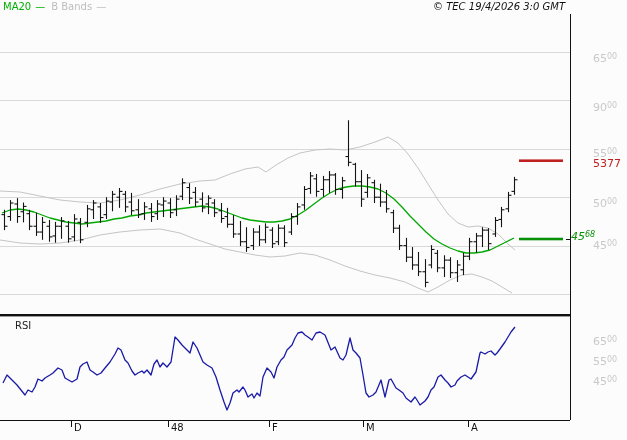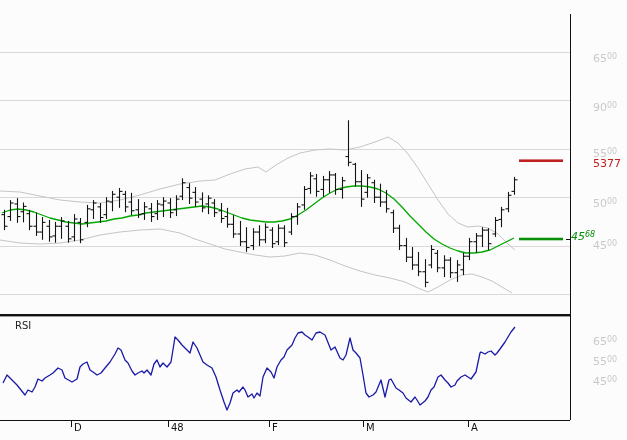--- a/index.html
+++ b/index.html
@@ -285,21 +285,25 @@
       <polyline points="3,383 7,375 12,380 17,385 21,390 25,395 28,390 32,392 35,387 38,379 42,381 45,378 50,375 53,373 58,368 62,370 65,378 72,382 77,379 80,367 83,364 87,362 90,370 93,372 97,375 101,373 105,368 110,362 115,354 118,348 121,350 125,360 128,363 132,371 135,375 138,373 142,371 144,373 147,370 151,375 154,364 157,360 160,367 163,363 167,367 171,362 175,337 178,340 182,345 185,348 190,353 193,342 197,348 200,355 203,362 207,365 212,368 216,377 220,390 224,402 227,410 230,403 233,393 237,390 239,392 243,387 245,390 248,397 252,394 254,398 257,393 260,396 263,377 267,368 271,372 274,378 277,367 281,360 284,357 287,350 292,345 295,338 298,333 302,332 305,335 308,337 312,340 316,333 320,332 325,335 331,350 335,347 340,358 343,360 346,355 350,338 353,350 356,353 360,358 363,375 366,393 369,397 373,395 376,392 381,380 385,397 389,380 391,379 396,388 399,390 403,393 406,398 411,402 415,397 417,400 420,405 425,401 428,397 431,390 434,387 438,377 441,375 445,380 448,383 451,387 455,385 457,381 461,377 465,375 468,377 471,379 476,372 480,353 481,352 485,354 488,352 491,351 495,355 497,353 500,349 505,342 508,337 511,332 515,327" fill="none" stroke="#1a1aa8" stroke-width="1.3" stroke-linejoin="round"></polyline>
       <line x1="570.5" y1="14" x2="570.5" y2="420" stroke="#111111" stroke-width="1"></line>
       <line x1="0" y1="420.5" x2="570" y2="420.5" stroke="#111111" stroke-width="1"></line>
       <line x1="71.5" y1="420" x2="71.5" y2="427" stroke="#111111" stroke-width="1"></line>
       <line x1="168.5" y1="420" x2="168.5" y2="427" stroke="#111111" stroke-width="1"></line>
       <line x1="269.5" y1="420" x2="269.5" y2="427" stroke="#111111" stroke-width="1"></line>
       <line x1="363.5" y1="420" x2="363.5" y2="427" stroke="#111111" stroke-width="1"></line>
       <line x1="468.5" y1="420" x2="468.5" y2="427" stroke="#111111" stroke-width="1"></line>
     </svg>
 
-
+  <div class="legend">
+    <span class="ma">MA20</span><span class="ma sw">—</span><span class="bb">B Bands</span><span class="bb sw">—</span>
+  </div>
+
+  <div class="copyright">© TEC 19/4/2026 3:0 GMT</div>
 
   <span class="txt lvl red" style="left:593px;top:163px">5377</span>
 
   <span class="txt lvl green" style="left:571px;top:236px"><span>45</span><span class="sup">68</span></span>
 
   <div class="rsi-label">RSI</div>
 
   <div id="price-labels">
       <span class="txt axis-label" style="left: 593px; top: 58px;"><span>65</span><span class="sup">00</span></span>
       <span class="txt axis-label" style="left: 593px; top: 107px;"><span>90</span><span class="sup">00</span></span>

